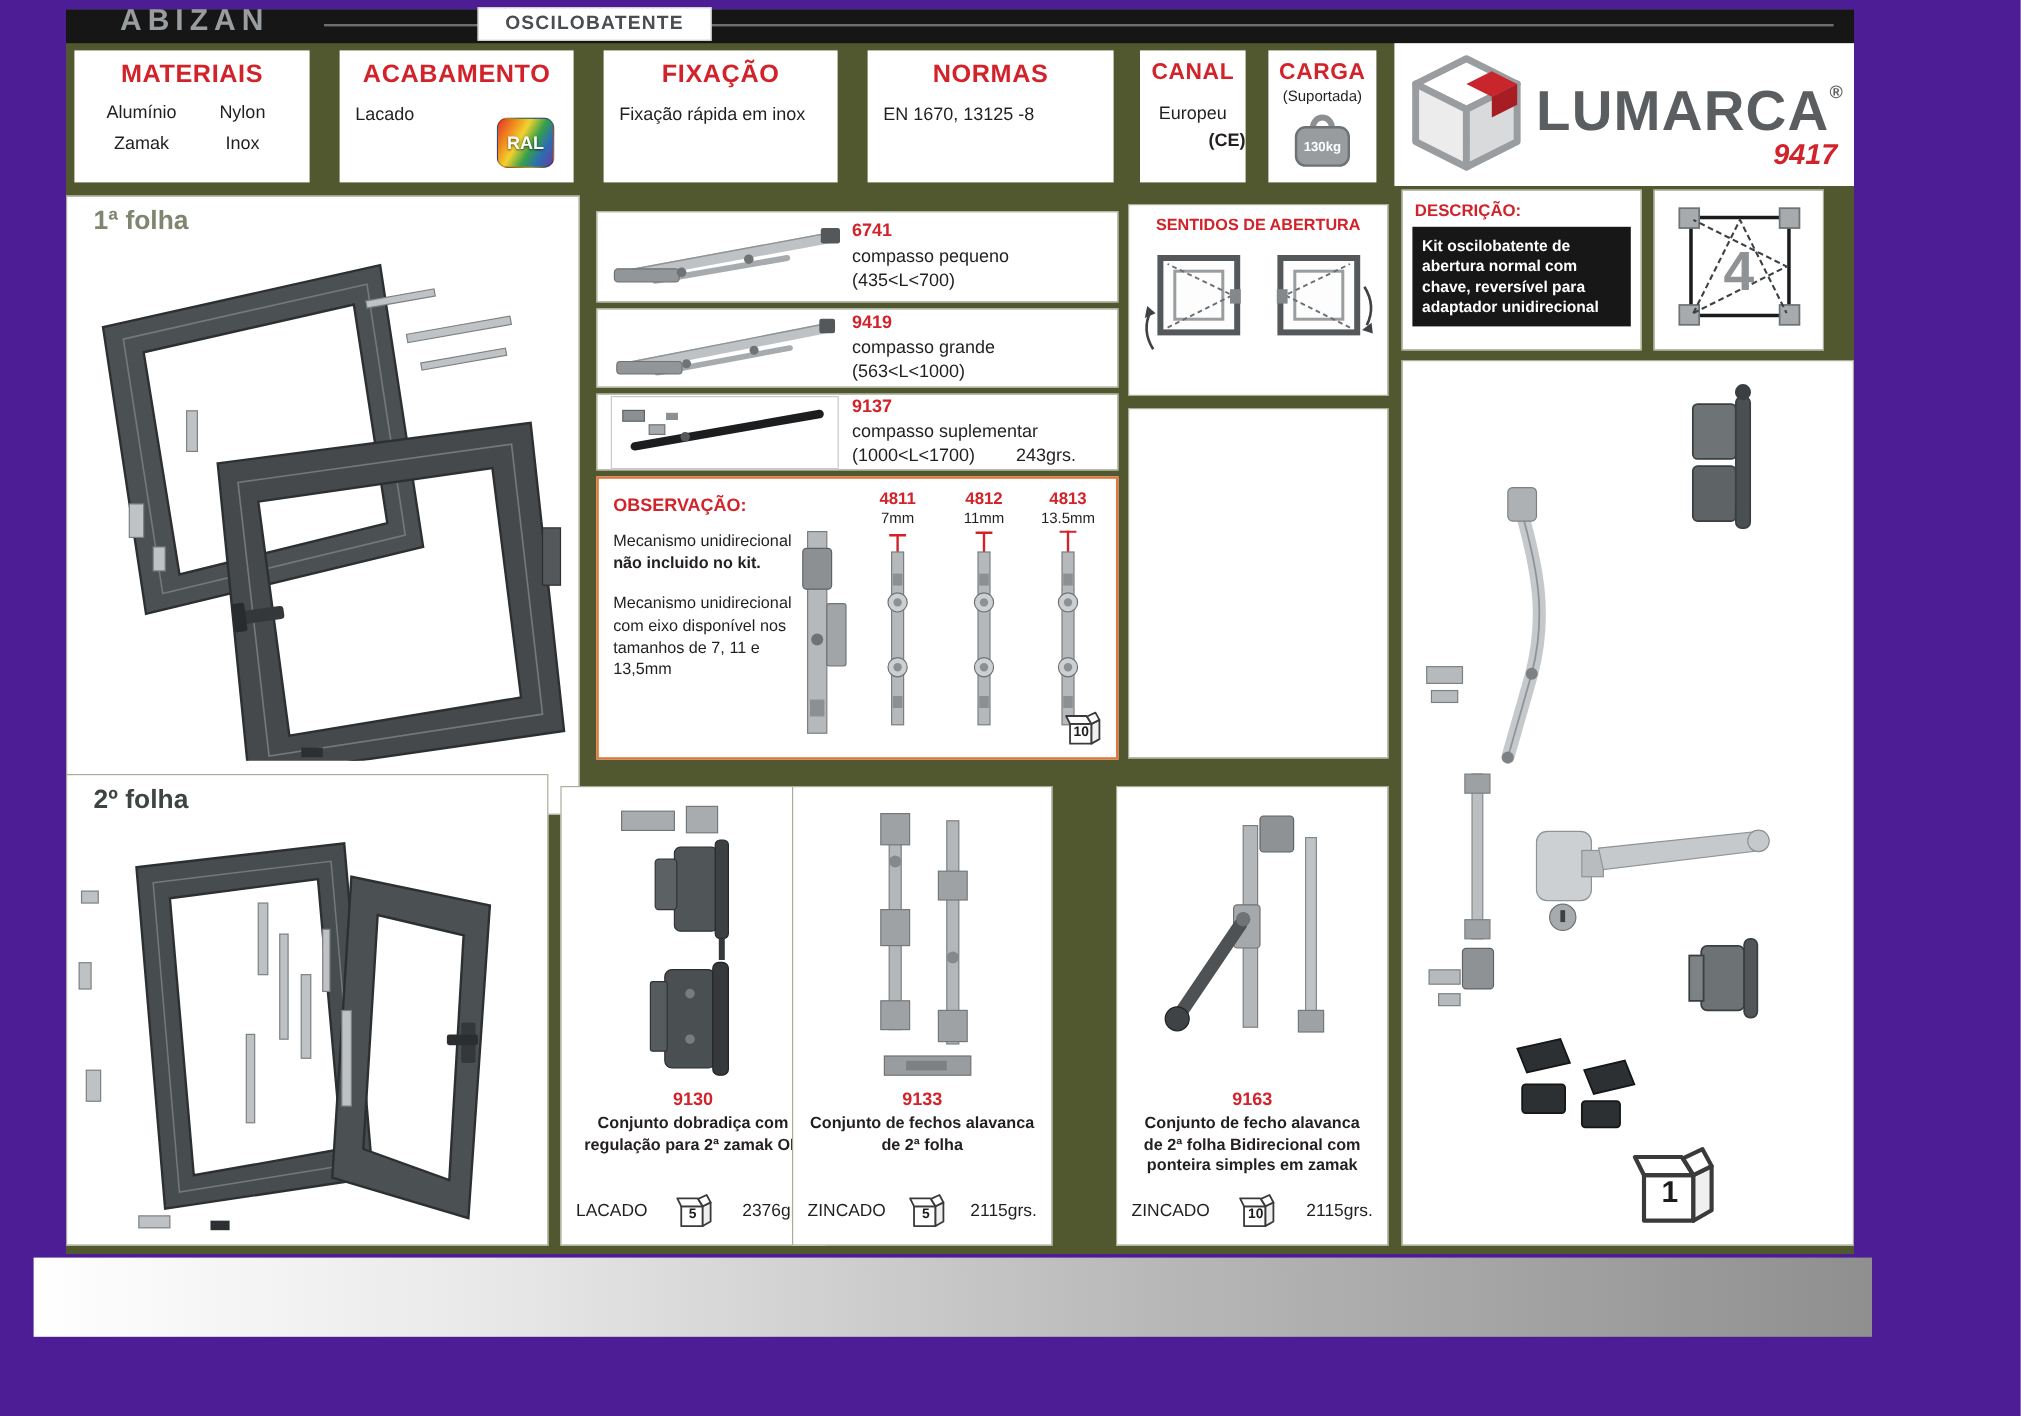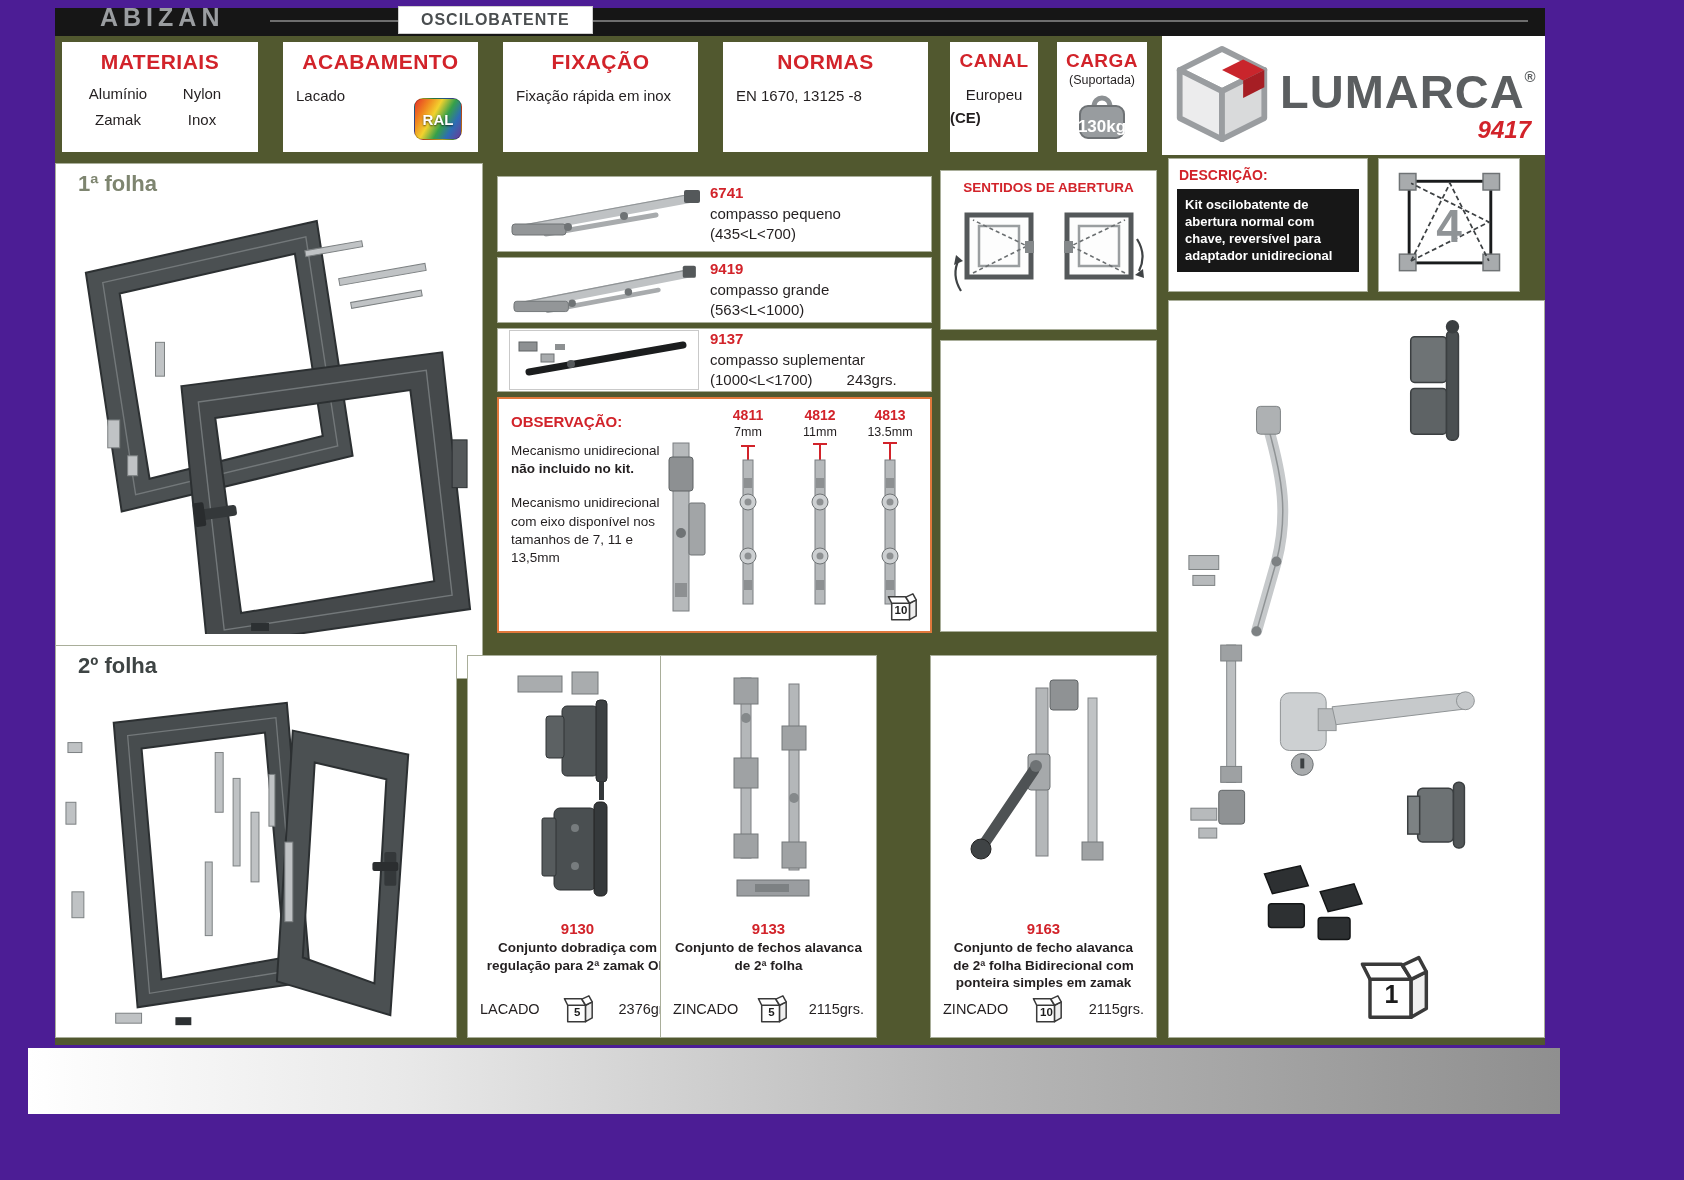--- a/index.html
+++ b/index.html
@@ -21,24 +21,24 @@
 #acabamento{left:283px;width:195px}
 #fixacao{left:503px;width:195px}
 #normas{left:723px;width:205px}
 #canal{left:950px;width:88px}
 #carga{left:1057px;width:90px}
 #canal h2,#carga h2{font-size:19px}
 #materiais .mats{display:grid;grid-template-columns:1fr 1fr;row-gap:9px;padding:11px 14px 0;font-size:15px;text-align:center}
 .spec .val{padding:13px 10px 0 13px;font-size:15px}
 #ral{position:absolute;right:16px;bottom:12px;width:48px;height:42px;border-radius:9px;display:flex;align-items:center;justify-content:center;color:#fff;font-weight:bold;font-size:15px;text-shadow:0 1px 2px rgba(0,0,0,.65);border:1px solid rgba(0,0,0,.25);background:linear-gradient(120deg,#e43229 0%,#f0871f 22%,#f2d22e 40%,#35a04a 60%,#2d6cb5 78%,#6d3b95 100%)}
 #canal .v1{margin-top:14px;text-align:center;font-size:15px}
-#canal .v2{margin-top:6px;text-align:left;font-size:15px;font-weight:bold}
+#canal .v2{margin-top:6px;text-align:right;font-size:15px;font-weight:bold}
 #carga .sub{margin-top:1px;text-align:center;font-size:12.5px}
 .wicon{position:relative;width:56px;height:54px;margin:4px auto 0}
-.wicon span{position:absolute;left:0;top:26px;width:100%;text-align:center;color:#fff;font-weight:bold;font-size:17px}
+.wicon span{position:absolute;left:0;top:26px;width:100%;text-align:center;color:#fff;font-weight:bold;font-size:11px}
 
 
 #logobox{position:absolute;left:1162px;top:36px;width:383px;height:119px;background:#fff}
 #cubelogo{position:absolute;left:10px;top:6px}
 #logotext{position:absolute;left:118px;top:28px;font-size:47px;font-weight:bold;color:#5b5e60;letter-spacing:1px}
 #logotext sup{font-size:15px;vertical-align:26px}
 #logocode{position:absolute;right:14px;top:80px;font-size:24px;font-weight:bold;font-style:italic;color:#d2232a}
 
 
 .panel{position:absolute;background:#fff;border:1px solid #a9ae9a}
@@ -92,21 +92,21 @@
 #rightpanel{left:1168px;top:300px;width:377px;height:738px}
 #rightpanel > svg{position:absolute;left:0;top:8px}
 #rightpanel .boxicon{position:absolute;left:188px;top:650px}
 
 
 .kit{position:absolute;top:655px;height:383px;background:#fff;border:1px solid #a9ae9a}
 #kit1{left:467px;width:221px}
 #kit2{left:660px;width:217px}
 #kit3{left:930px;width:227px}
 .kimg{display:block;margin:10px auto 0}
-.kcode{text-align:center;color:#d2232a;font-weight:bold;font-size:15px;margin-top:16px}
+.kcode{text-align:center;color:#d2232a;font-weight:bold;font-size:15px;margin-top:4px}
 .kdesc{text-align:center;font-size:13.5px;font-weight:bold;line-height:1.3;padding:2px 14px 0}
 .kbottom{position:absolute;left:12px;right:12px;bottom:12px;display:flex;align-items:center;justify-content:space-between;font-size:14.5px}
 
 
 .boxicon{position:relative;display:inline-block;width:34px;height:32px}
 .boxicon svg{width:100%;height:100%;display:block}
 .boxicon i{position:absolute;left:6px;top:14px;width:18px;text-align:center;font-style:normal;font-weight:bold;font-size:11.5px;line-height:1;color:#1c1c1c}
 .boxicon-lg{width:78px;height:74px}
 .boxicon-lg i{left:14px;top:31px;width:41px;font-size:25px}
 

